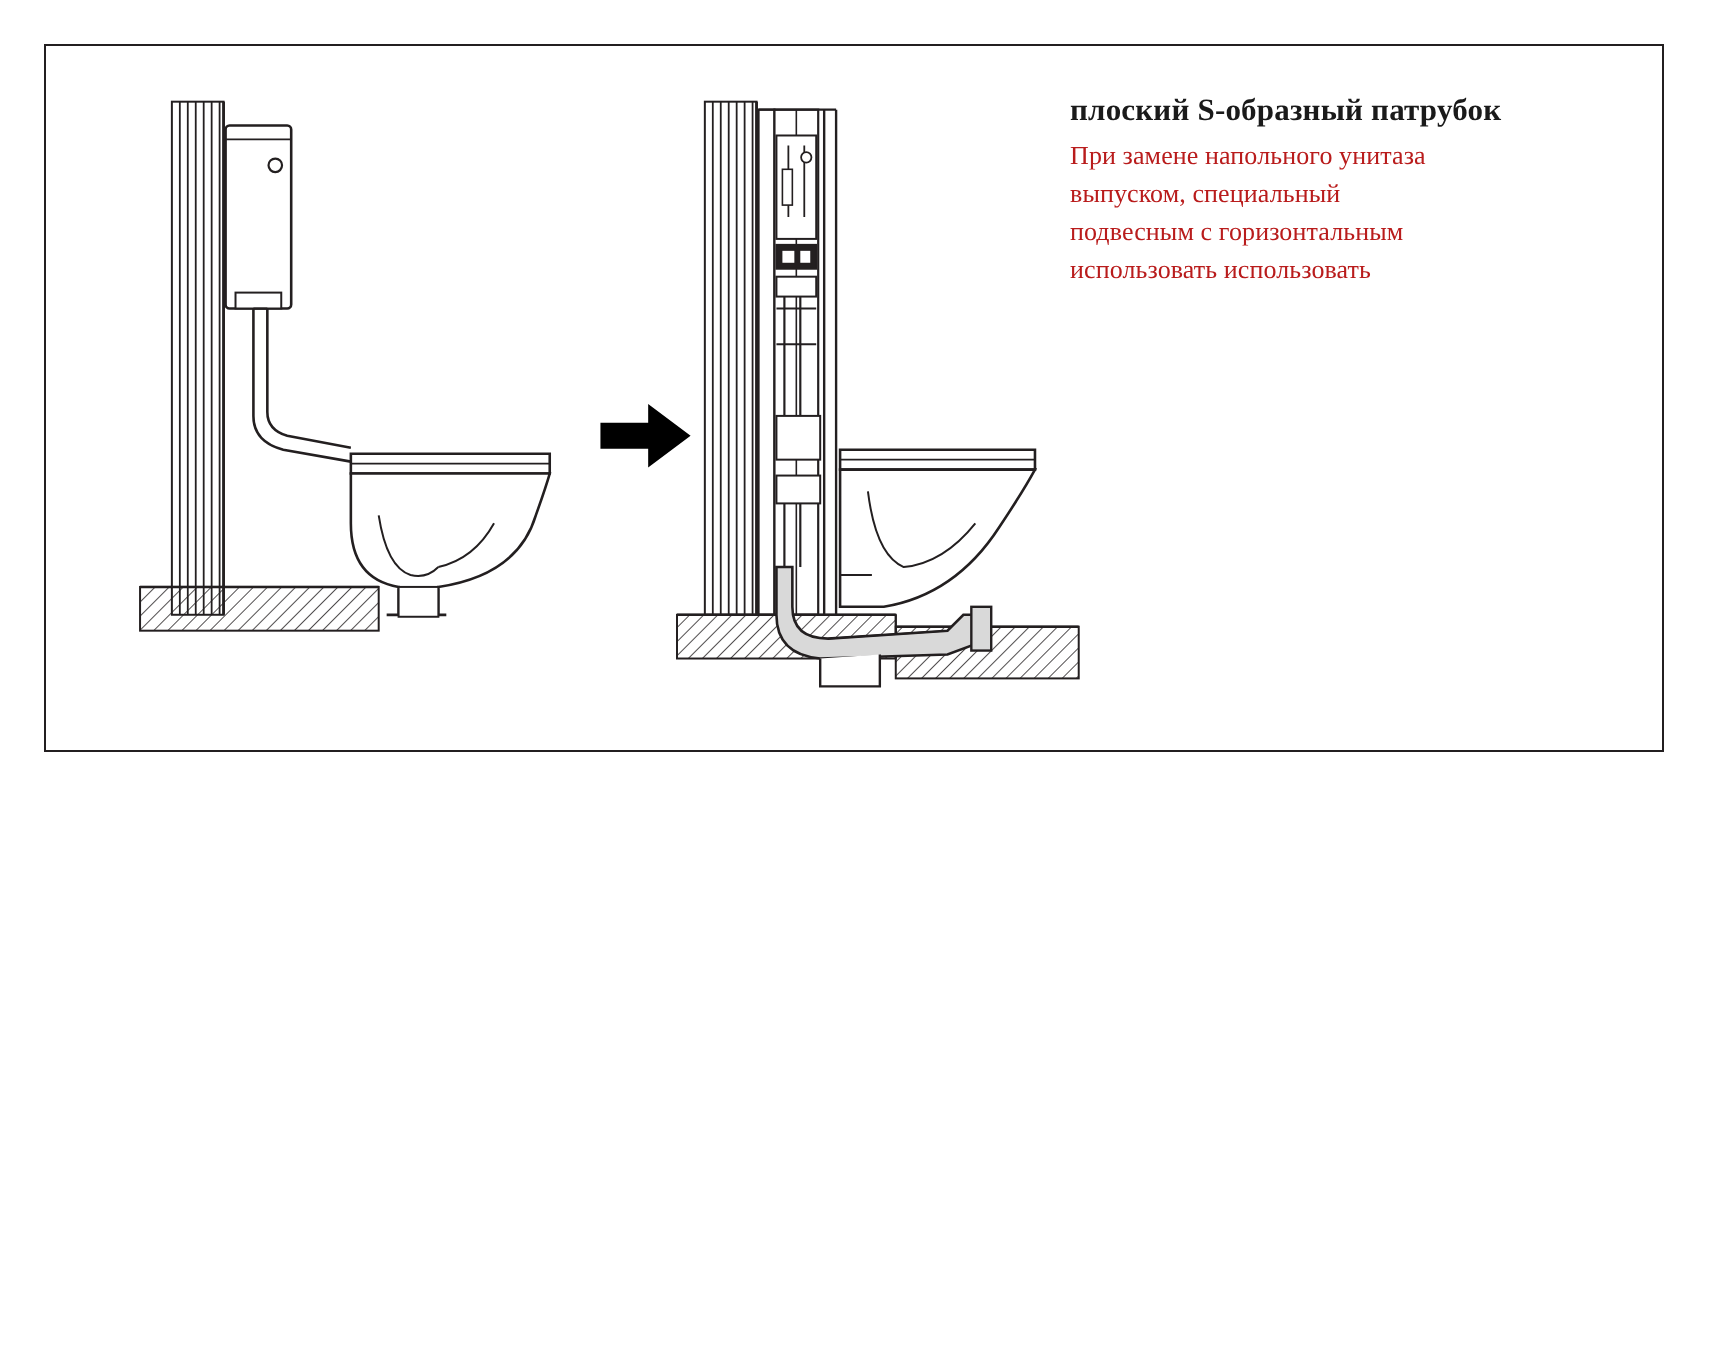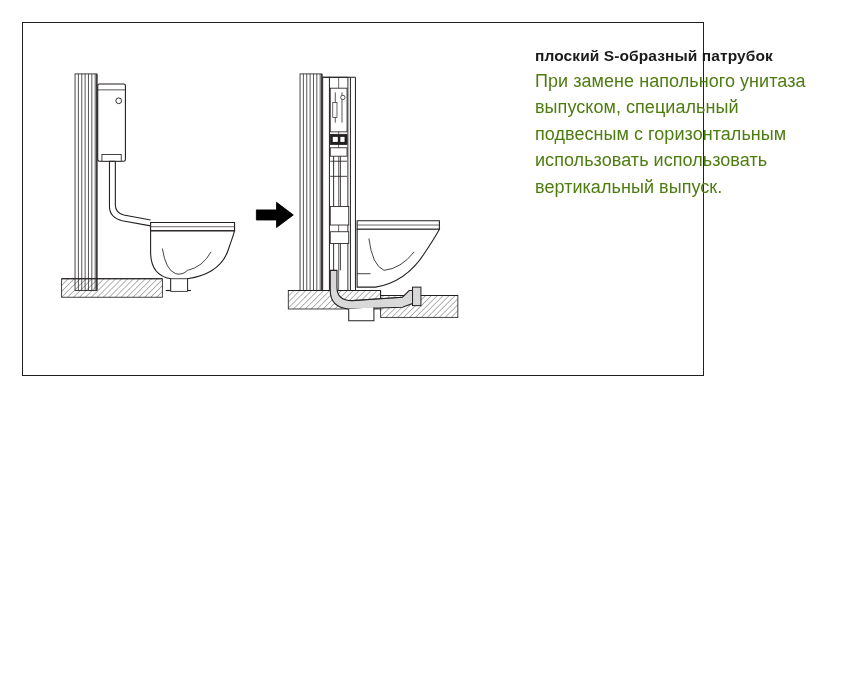--- a/index.html
+++ b/index.html
@@ -18,25 +18,26 @@
   .page {
     position: absolute;
     left: 0; top: 0;
     width: 855px;
     height: 685px;
   }
   .figure-frame {
     position: absolute;
     left: 22px;
     top: 22px;
-    width: 682px;
+    width: 810px;
     height: 354px;
     border: 1px solid #231f20;
     box-sizing: border-box;
     background: #ffffff;
+    font-family: Liberation Serif, serif;
   }
   .diagram-canvas {
     position: absolute;
     left: 0; top: 0;
     width: 100%;
     height: 100%;
   }
   .caption-block {
     position: absolute;
     left: 512px;
@@ -45,24 +46,24 @@
   }
   .caption-title {
     font-size: 15.5px;
     font-weight: bold;
     line-height: 1.42;
     color: #1a1a1a;
     margin: 0 0 1px 0;
     letter-spacing: 0.1px;
   }
   .caption-body {
-    font-size: 18px;
+    font-size: 13px;
     font-weight: normal;
     line-height: 1.47;
-    color: #4d7c0f;
+    color: #b91c1c;
     margin: 0;
     letter-spacing: 0.05px;
   }
   .caption-body span {
     display: block;
   }
 </style>
 </head>
 <body>
 
@@ -209,18 +210,17 @@
       </g>
     </svg>
 
     <div class="caption-block">
       <p class="caption-title">плоский S-образный патрубок</p>
       <p class="caption-body">
         <span>При замене напольного унитаза</span>
         <span>выпуском, специальный</span>
         <span>подвесным с горизонтальным</span>
         <span>использовать использовать</span>
-        <span>вертикальный выпуск.</span>
       </p>
     </div>
 
   </div>
 </div>
 
 </body></html>

